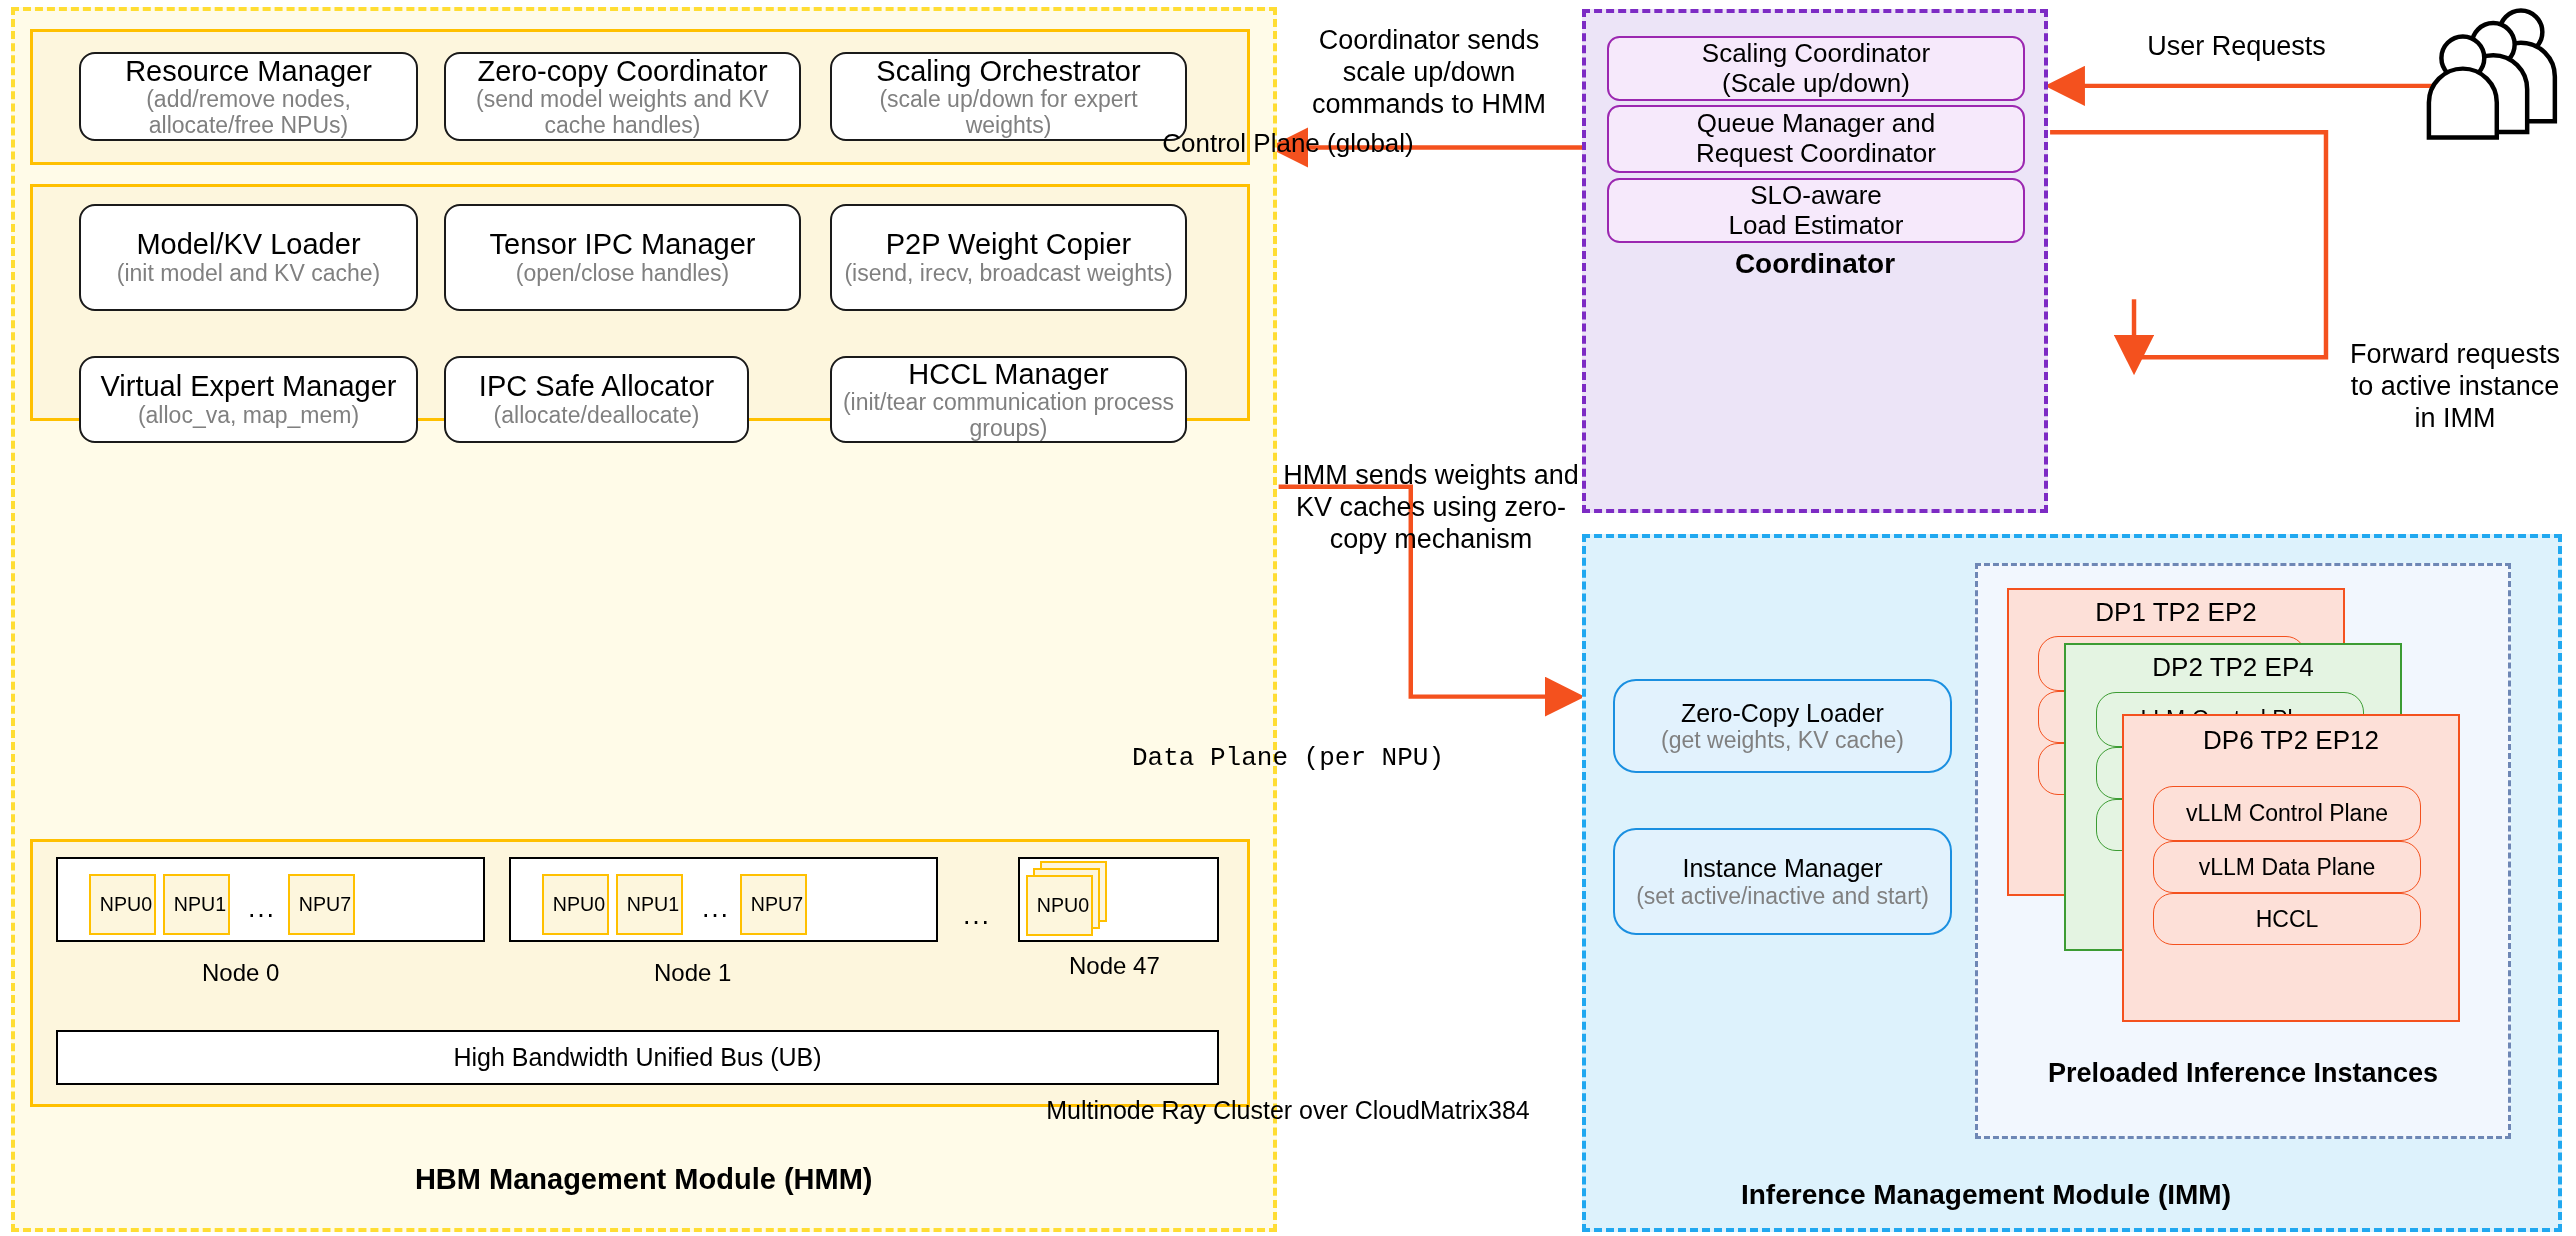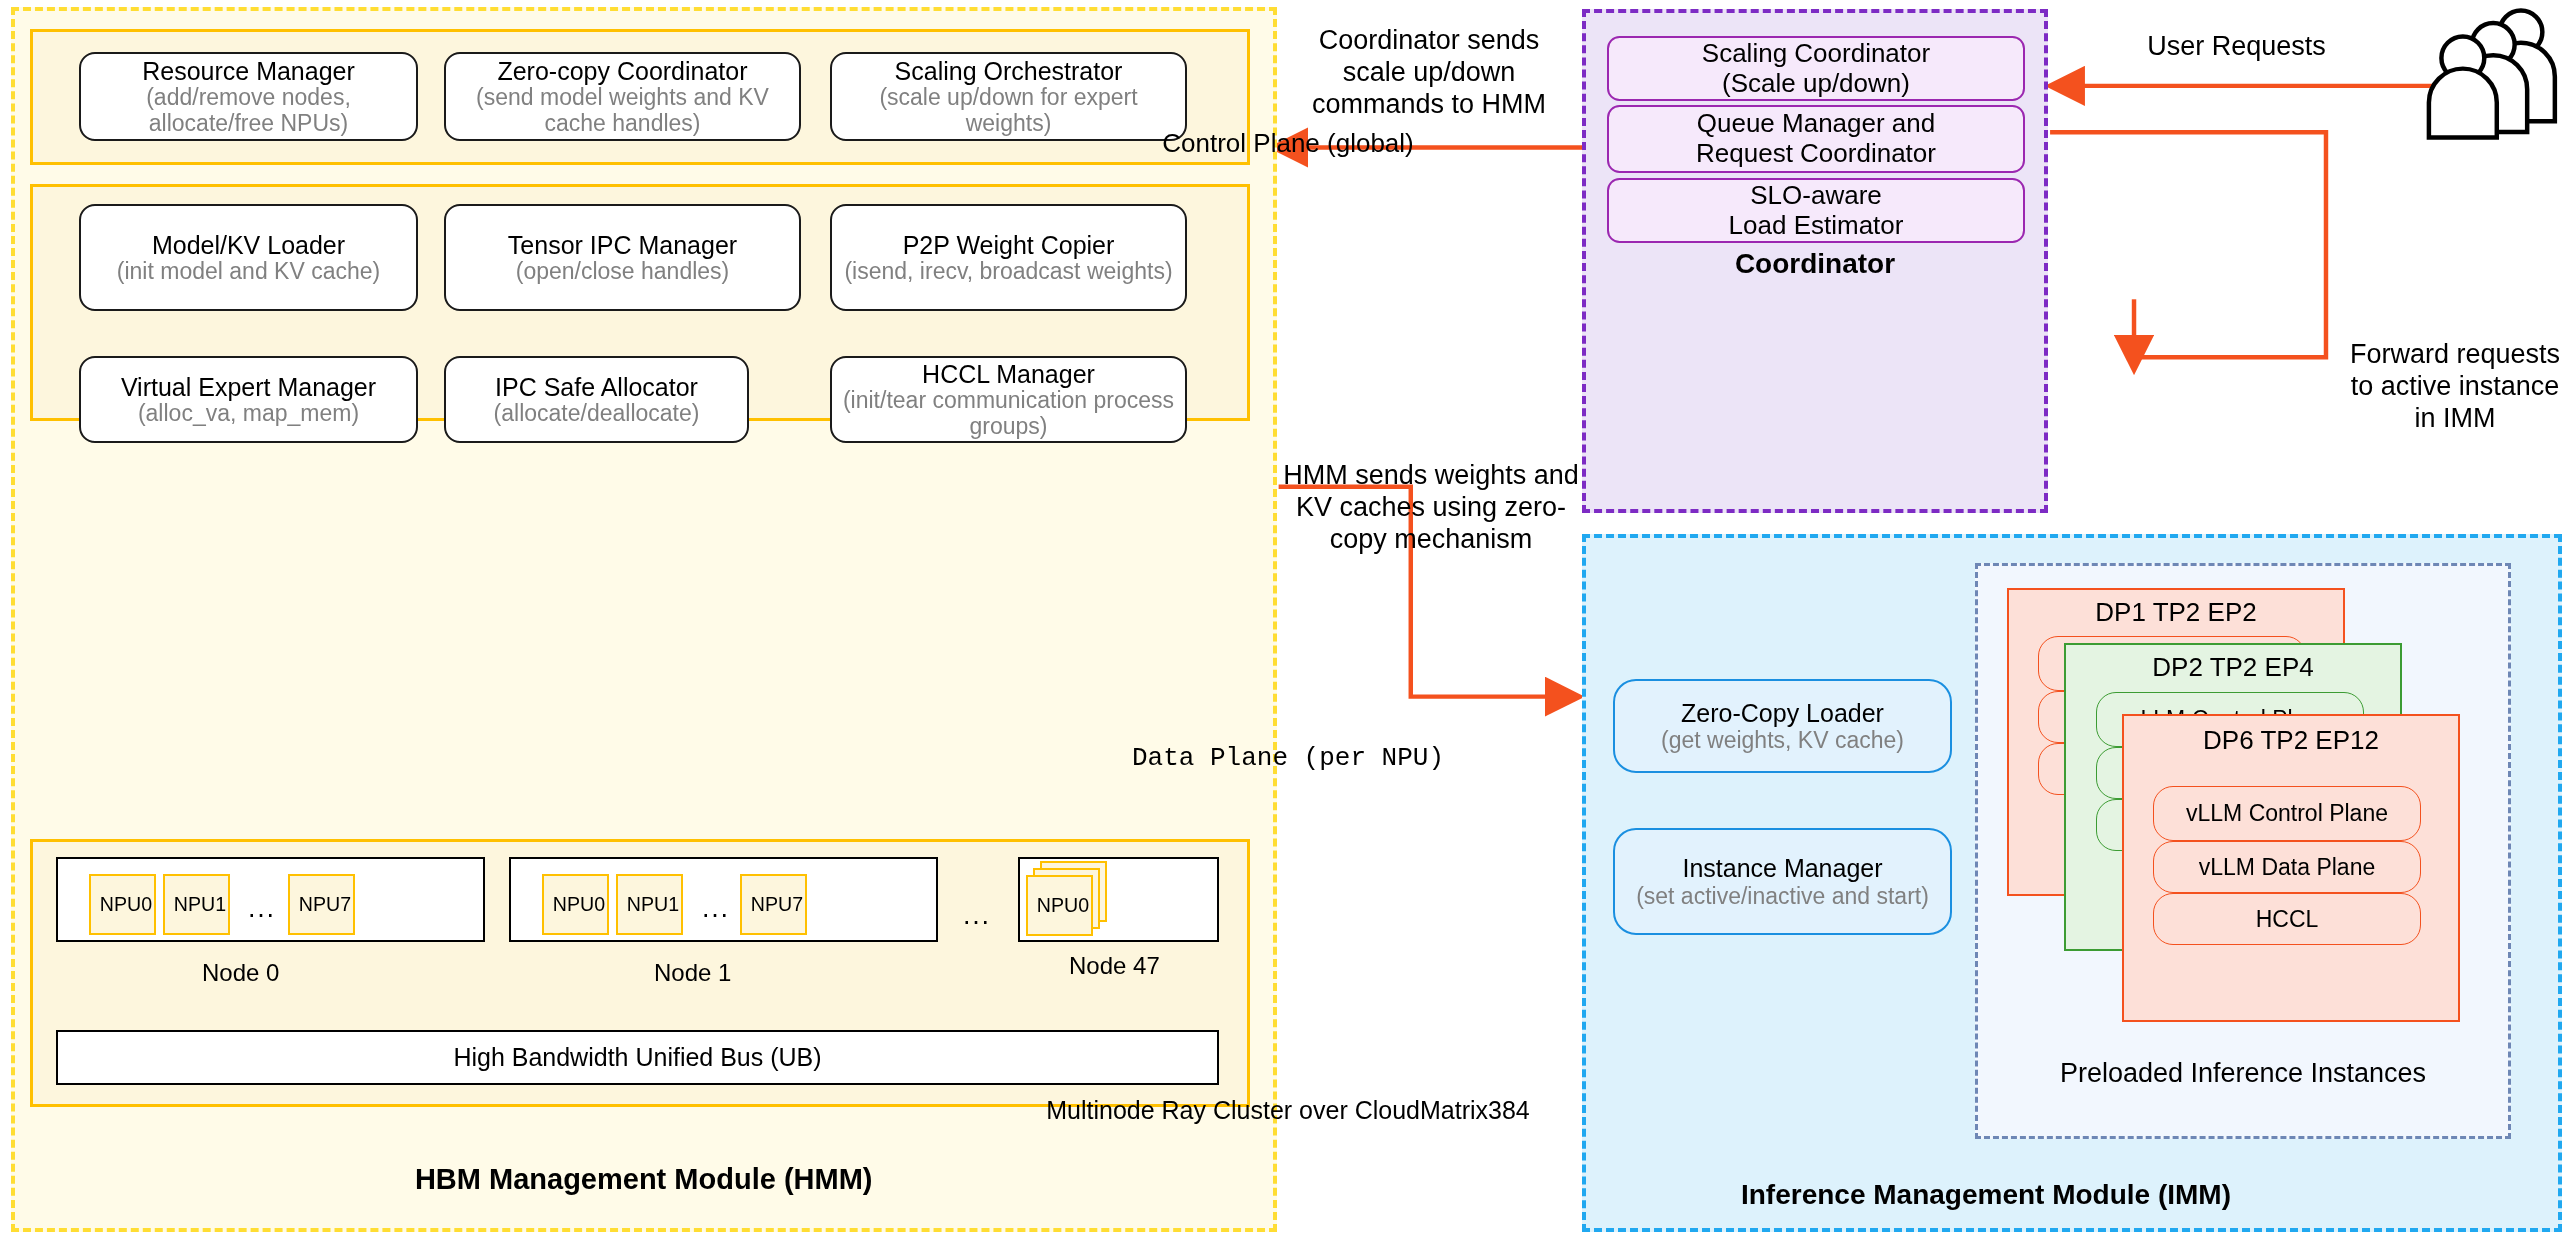--- a/index.html
+++ b/index.html
@@ -22,21 +22,21 @@
   #cluster-panel{left:29.5px;top:440px;width:1220px;height:171px;}
 
   .plane-label{position:absolute;left:0;width:100%;text-align:center;
     font-size:26px;color:#000;}
 
   
   .wbox{position:absolute;box-sizing:border-box;background:#ffffff;
     border:2.7px solid #1a1a1a;border-radius:16px;
     display:flex;flex-direction:column;align-items:center;justify-content:center;
     text-align:center;padding:3.6px 7.1px;}
-  .wbox .t{font-size:25px;color:#000;line-height:1.12;}
+  .wbox .t{font-size:29px;color:#000;line-height:1.12;}
   .wbox .s{font-size:23px;color:#808080;line-height:1.12;}
 
   
   .node{position:absolute;box-sizing:border-box;background:#ffffff;
     border:2.7px solid #000;}
   .node-label{position:absolute;font-size:24px;color:#000;}
   .npu{position:absolute;box-sizing:border-box;background:#fdf6dd;
     border:2.7px solid #ffc000;display:flex;align-items:center;justify-content:center;
     font-size:19.6px;color:#000;padding-left:7px;}
   .ellipsis{position:absolute;font-size:27px;color:#000;letter-spacing:1.8px;}
@@ -256,21 +256,21 @@
   <div class="srow srow-grn" style="left:2096px;top:747px;width:268px;height:52px;">vLLM Data Plane</div>
   <div class="srow srow-grn" style="left:2096px;top:799px;width:268px;height:52px;">HCCL</div>
 
   <div class="inst inst-red" style="left:2122px;top:714px;width:338px;height:308px;">
     <div class="hdr" style="top:9px;">DP6 TP2 EP12</div>
   </div>
   <div class="srow srow-red" style="left:2153px;top:786px;width:268px;height:55px;">vLLM Control Plane</div>
   <div class="srow srow-red" style="left:2153px;top:841px;width:268px;height:52px;">vLLM Data Plane</div>
   <div class="srow srow-red" style="left:2153px;top:893px;width:268px;height:52px;">HCCL</div>
 
-  <div id="preloaded-caption" style="left:1975px;top:1058px;width:536px;">Preloaded Inference Instances</div>
+  <div id="preloaded-caption" style="left:1975px;top:1058px;width:536px;font-weight:bold;">Preloaded Inference Instances</div>
 
   <div class="anno" style="left:1286px;top:25px;width:286px;">Coordinator sends scale up/down commands to HMM</div>
   <div class="anno" style="left:1279px;top:460px;width:304px;">HMM sends weights and KV caches using zero-copy mechanism</div>
   <div class="anno" style="left:2134px;top:31px;width:205px;">User Requests</div>
   <div class="anno" style="left:2339px;top:339px;width:232px;">Forward requests to active instance in IMM</div>
 
   <svg class="abs" style="left:2393px;top:7.1px;width:179px;height:134px;" viewBox="0 0 200 150">
     <g fill="#fff" stroke="#000" stroke-width="5">
       <circle cx="143" cy="28" r="24"></circle>
       <path d="M105,128 L105,78 a38,38 0 0 1 76,0 L181,128 z"></path>

